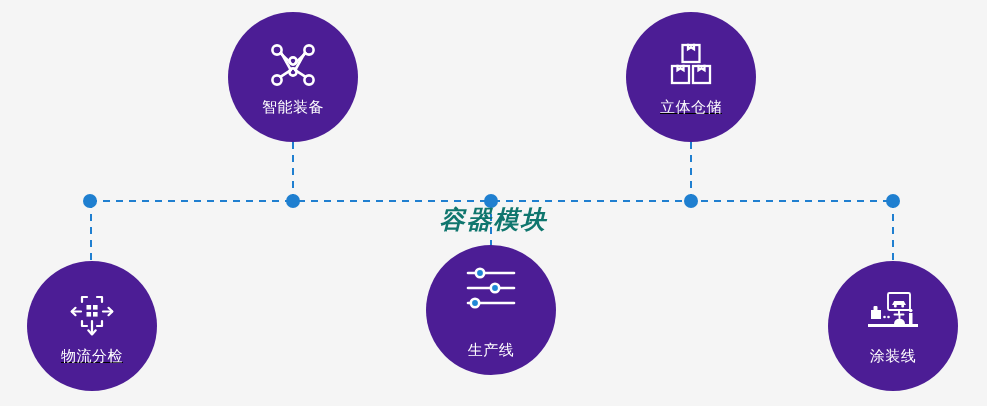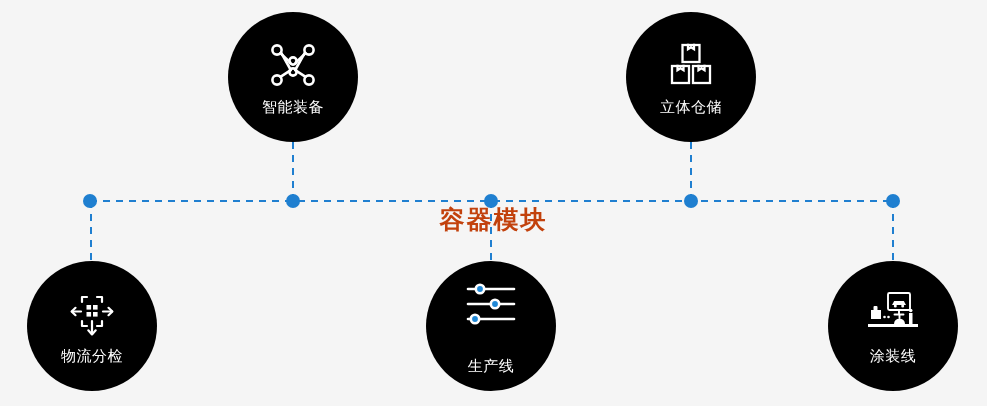--- a/index.html
+++ b/index.html
@@ -29,33 +29,34 @@
   }
   
   .watermark {
     position: absolute;
     left: 0;
     top: 203px;
     width: 987px;
     text-align: center;
     font-size: 25px;
     letter-spacing: 2px;
-    color: #c2410c;
+    color: #0f766e;
     font-weight: 600;
     user-select: none;
     pointer-events: none;
     white-space: nowrap;
+    font-style: italic;
   }
   
   .node {
     position: absolute;
     width: 130px;
     height: 130px;
     border-radius: 50%;
-    background: #000000;
+    background: #4c1d95;
     display: flex;
     flex-direction: column;
     align-items: center;
     justify-content: center;
     box-sizing: border-box;
   }
   .node .icon-wrap {
     width: 54px;
     height: 54px;
     display: flex;
@@ -71,21 +72,21 @@
     font-size: 15px;
     line-height: 18px;
     letter-spacing: 0.5px;
     white-space: nowrap;
     text-align: center;
   }
   
   #node-zhineng   { left: 228px; top: 12px;  }
   #node-litic     { left: 626px; top: 12px; text-decoration: underline;  }
   #node-wuliu     { left: 27px;  top: 261px; text-decoration: underline; }
-  #node-shengchan { left: 426px; top: 261px; gap: 20px; }
+  #node-shengchan { left: 426px; top: 245px; gap: 20px; }
   #node-tuzhuang  { left: 828px; top: 261px; }
 </style>
 </head>
 <body>
 
 <div id="stage">
 
   <svg id="connectors" viewBox="0 0 987 406" width="987" height="406" xmlns="http://www.w3.org/2000/svg">
 
     <line x1="90" y1="201" x2="893" y2="201" stroke="#1f7fd0" stroke-width="2" stroke-dasharray="7 6"></line>

